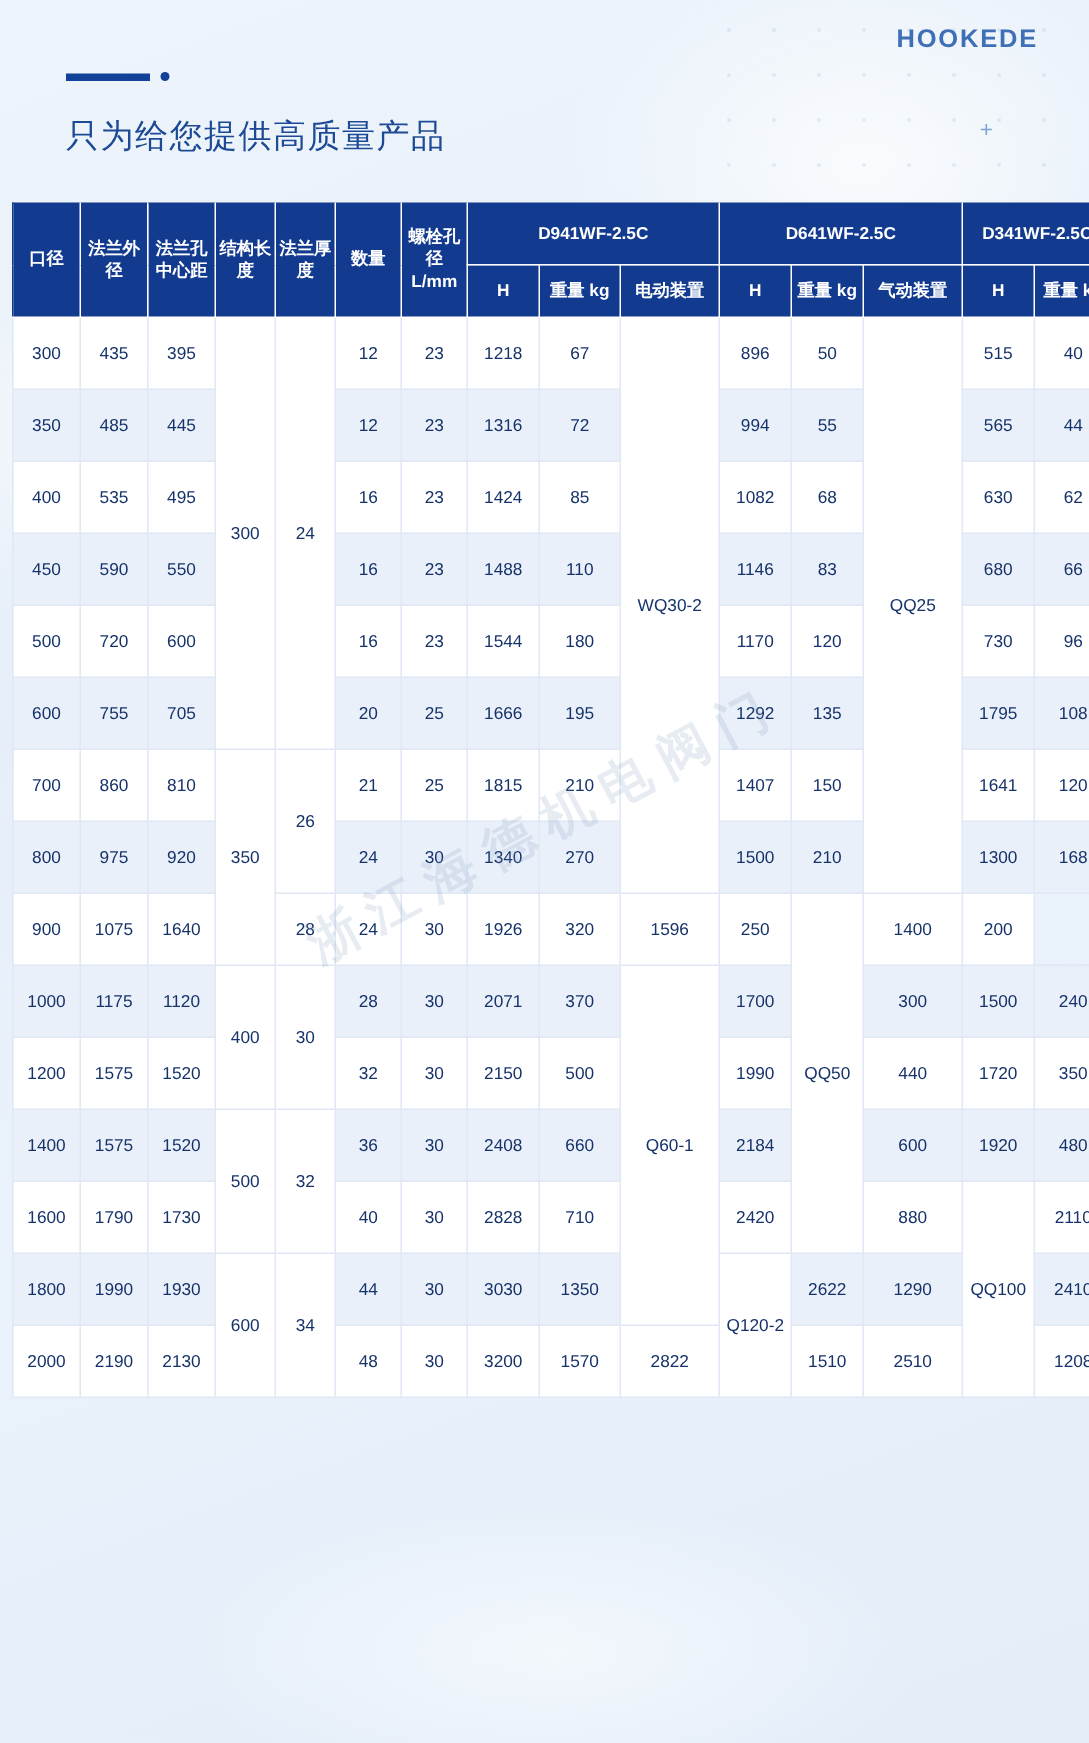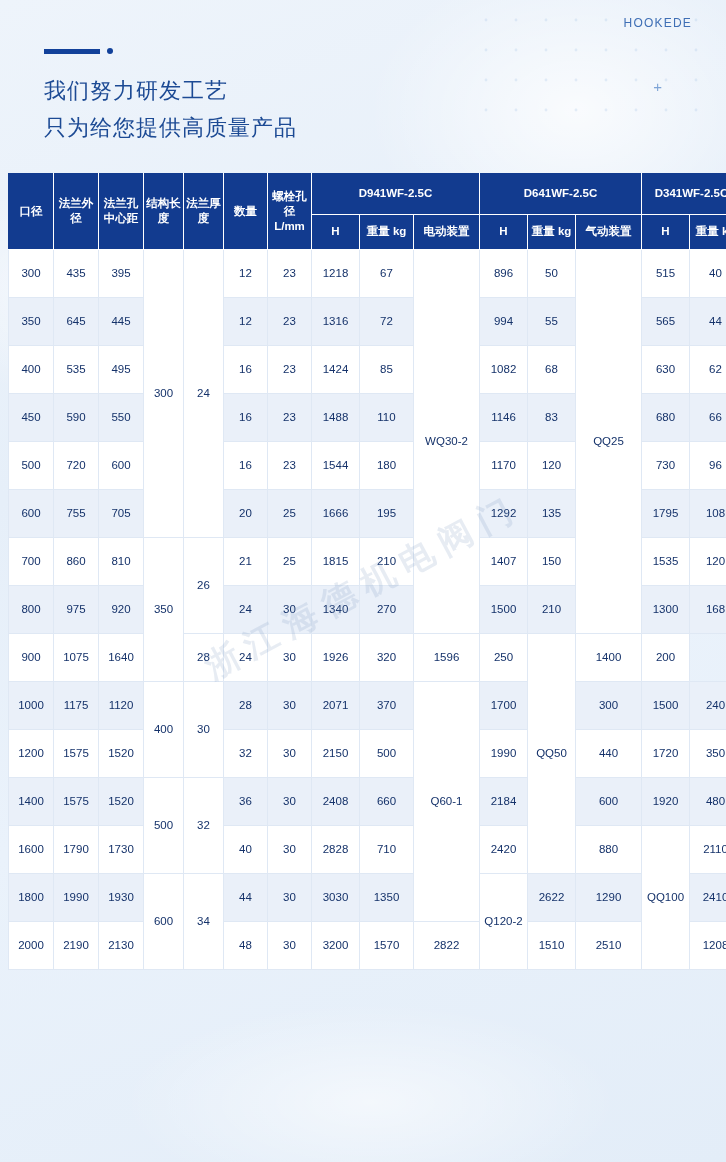--- a/index.html
+++ b/index.html
@@ -45,23 +45,23 @@
 
   header {
     position: relative;
     padding: 26px 30px 0 40px;
   }
   .brand {
     position: absolute;
     right: 34px;
     top: 16px;
     color: #3f6fb5;
-    font-size: 12px;
+    font-size: 17px;
     letter-spacing: 1.2px;
-    font-weight: 400;
+    font-weight: 700;
   }
   .plus-mark {
     position: absolute;
     right: 64px;
     top: 78px;
     color: #7ea4d6;
     font-size: 15px;
   }
   h1.title {
     margin: 4px 0 0 0;
@@ -201,21 +201,20 @@
 </svg>
 
 <header>
   <div class="brand">HOOKEDE</div>
   <div class="plus-mark">+</div>
   <div class="divider">
     <span class="bar"></span>
     <span class="dot"></span>
   </div>
   <div class="sub">
-    <div>我们努力研发工艺</div>
     <div>只为给您提供高质量产品</div>
   </div>
 </header>
 
 <div class="table-wrap">
   <div class="watermark">浙江海德机电阀门</div>
   <table>
     <colgroup>
       <col style="width:45px">
         <col style="width:45px">
@@ -272,21 +271,21 @@
         <td class="merge-light" rowspan="8">WQ30-2</td>
         <td>896</td>
         <td>50</td>
         <td class="merge-light" rowspan="8">QQ25</td>
         <td>515</td>
         <td>40</td>
       </tr>
 
       <tr class="alt">
         <td>350</td>
-        <td>645</td>
+        <td>485</td>
         <td>445</td>
         <td>12</td>
         <td>23</td>
         <td>1316</td>
         <td>72</td>
         <td>994</td>
         <td>55</td>
         <td>565</td>
         <td>44</td>
       </tr>
@@ -352,21 +351,21 @@
         <td>860</td>
         <td>810</td>
         <td class="merge-light" rowspan="3">350</td>
         <td class="merge-light" rowspan="2">26</td>
         <td>21</td>
         <td>25</td>
         <td>1815</td>
         <td>210</td>
         <td>1407</td>
         <td>150</td>
-        <td>1535</td>
+        <td>1641</td>
         <td>120</td>
       </tr>
 
       <tr class="alt">
         <td>800</td>
         <td>975</td>
         <td>920</td>
         <td>24</td>
         <td>30</td>
         <td>1340</td>

